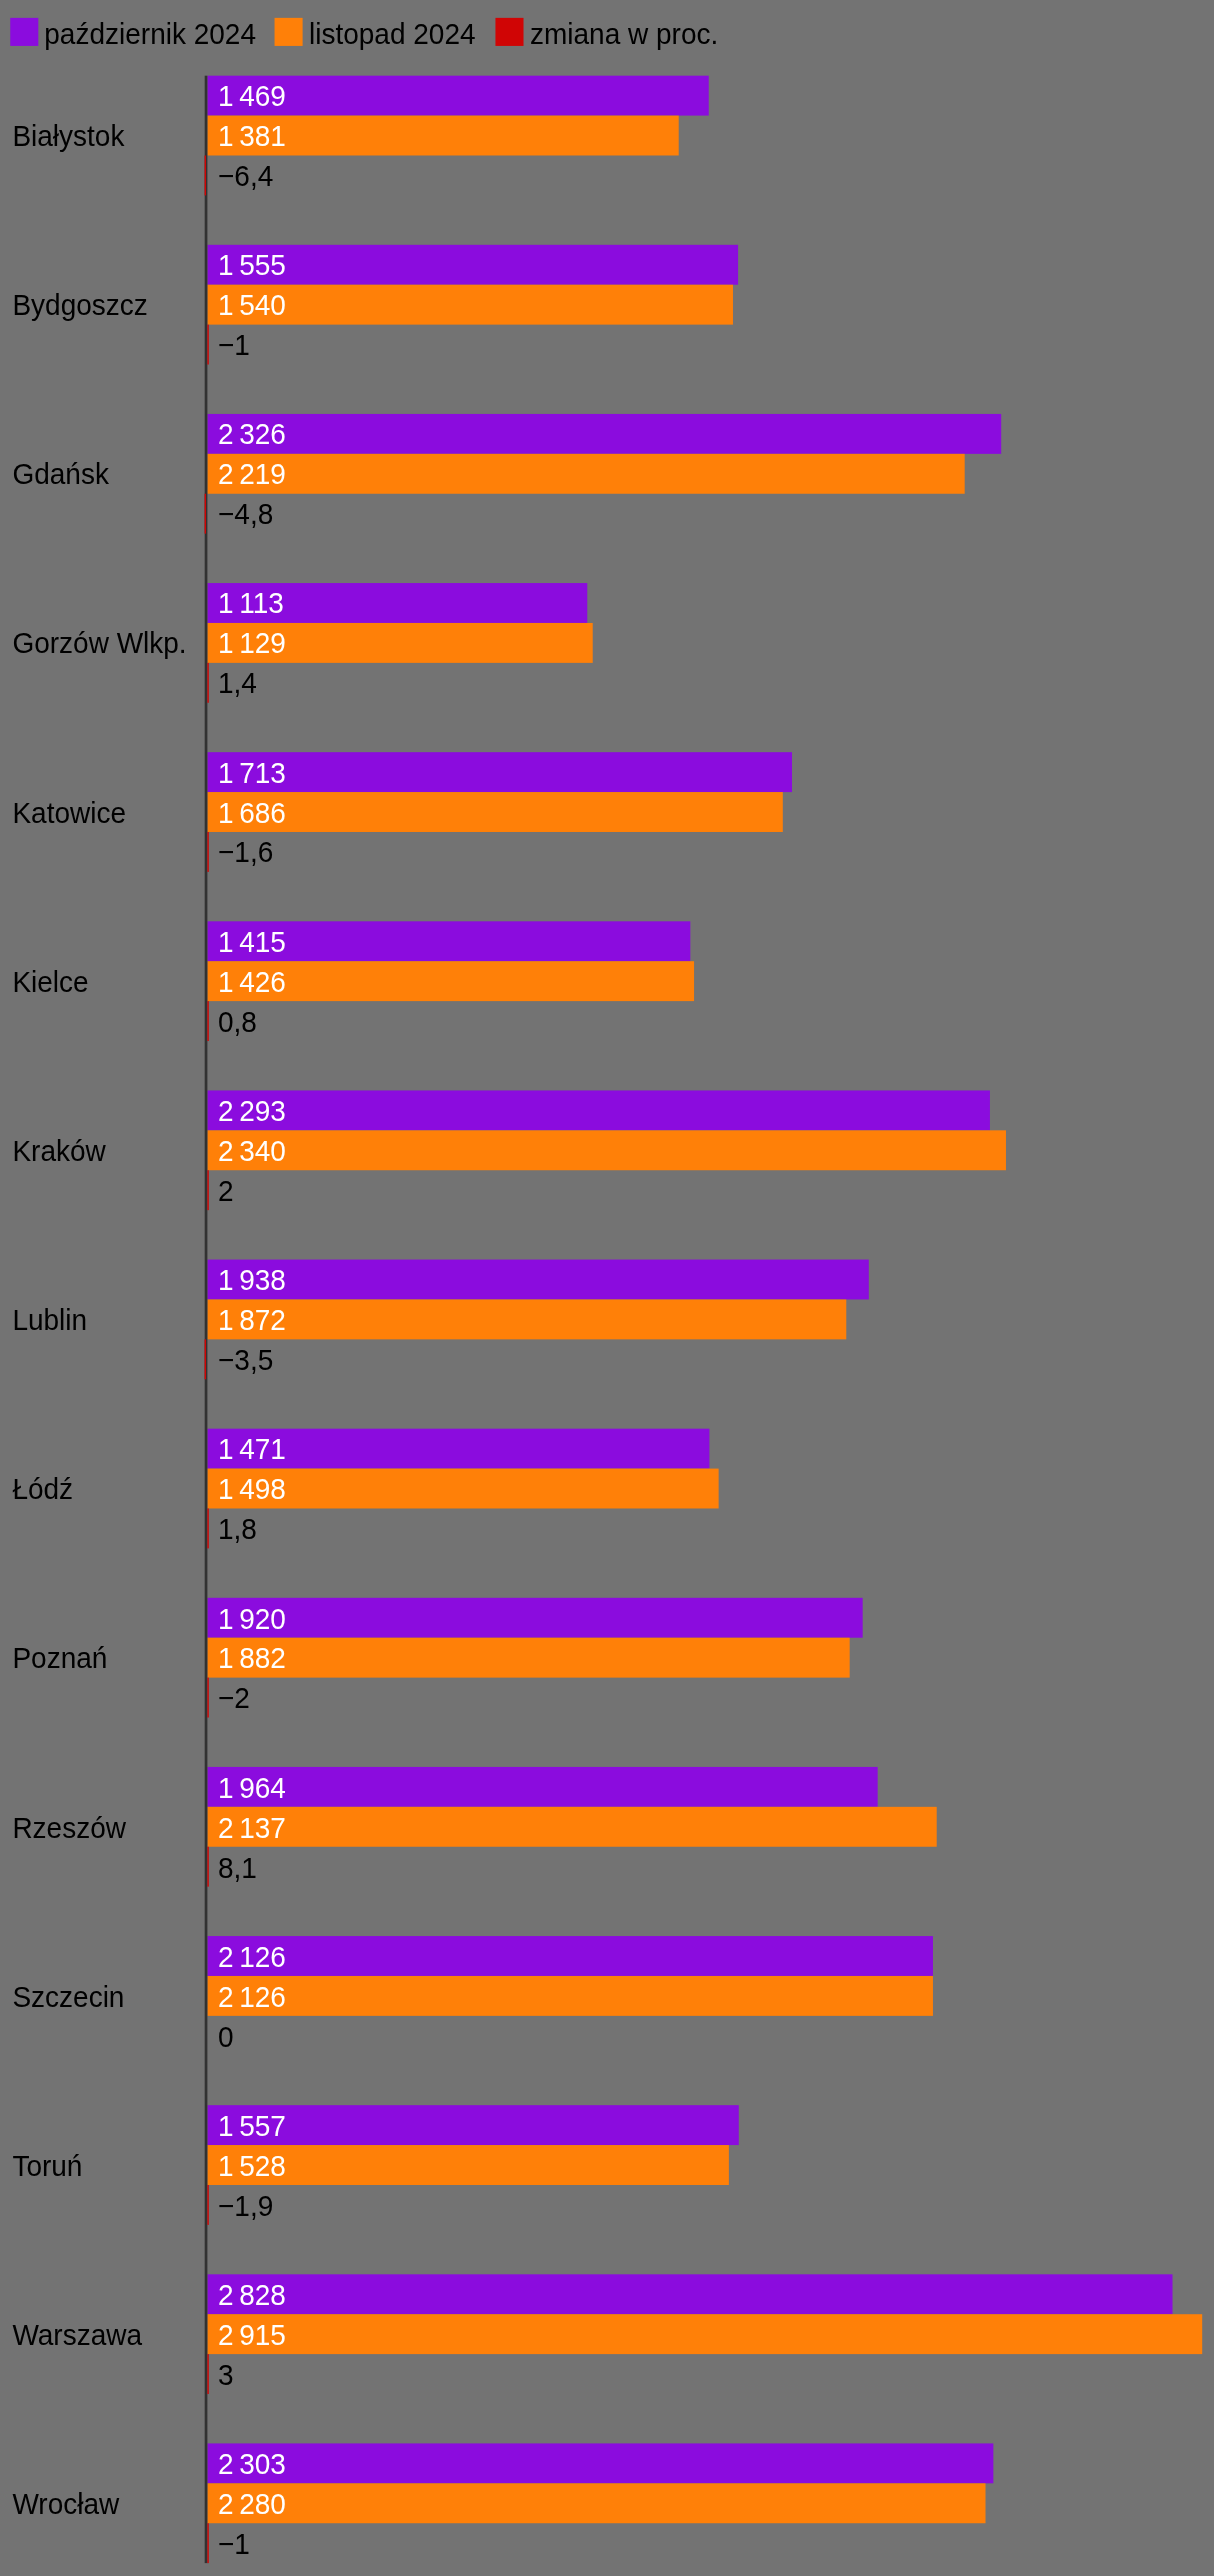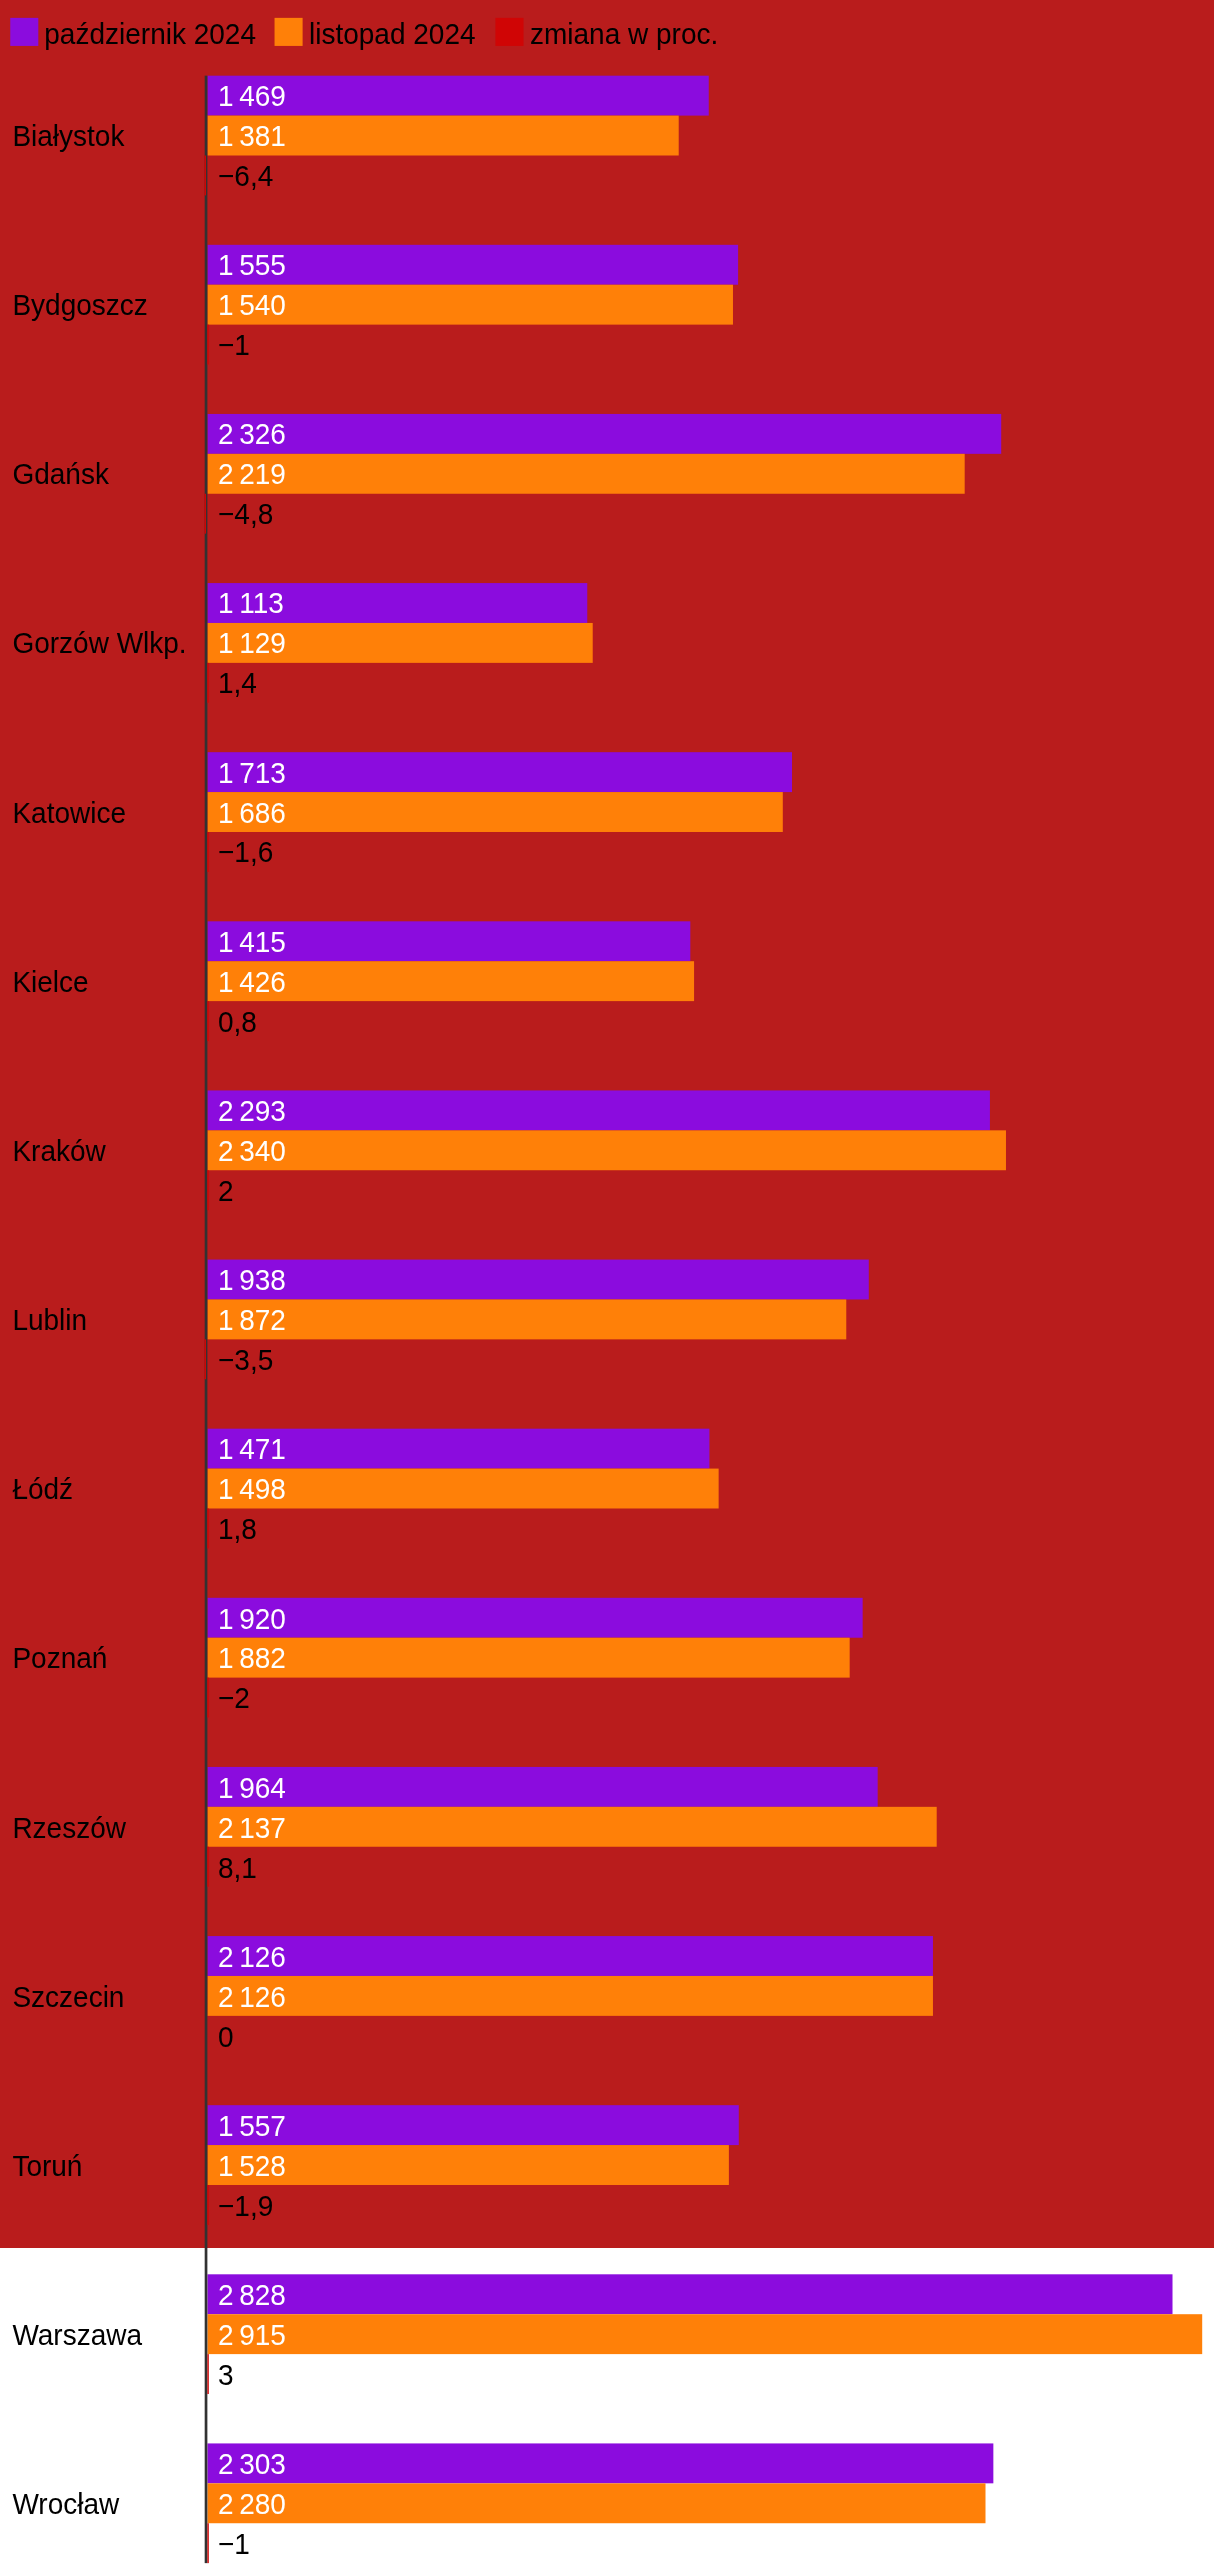--- a/index.html
+++ b/index.html
@@ -1,19 +1,19 @@
 <!DOCTYPE html>
 <html><head>
 <meta charset="utf-8">
 <title>Chart</title>
 <style>
   html,body{margin:0;padding:0;background:#ffffff;}
   body{width:1214px;height:2576px;overflow:hidden;
        font-family:"Liberation Sans",sans-serif;}
-  #chart{position:relative;width:1214px;height:2248px;background:#b91c1c;}
+  #chart{position:relative;width:1214px;height:2576px;background:#737373;}
 
   
   #legend{position:absolute;left:0;top:0;width:1214px;height:62px;}
   #legend-swatches{position:absolute;left:0;top:0;}
   .legend-item{position:absolute;}
   .legend-label{position:absolute;font-size:28px;color:#000000;
                 white-space:nowrap;line-height:0;
                 transform:translateZ(0) scaleY(1.07);transform-origin:left center;}
 
   

